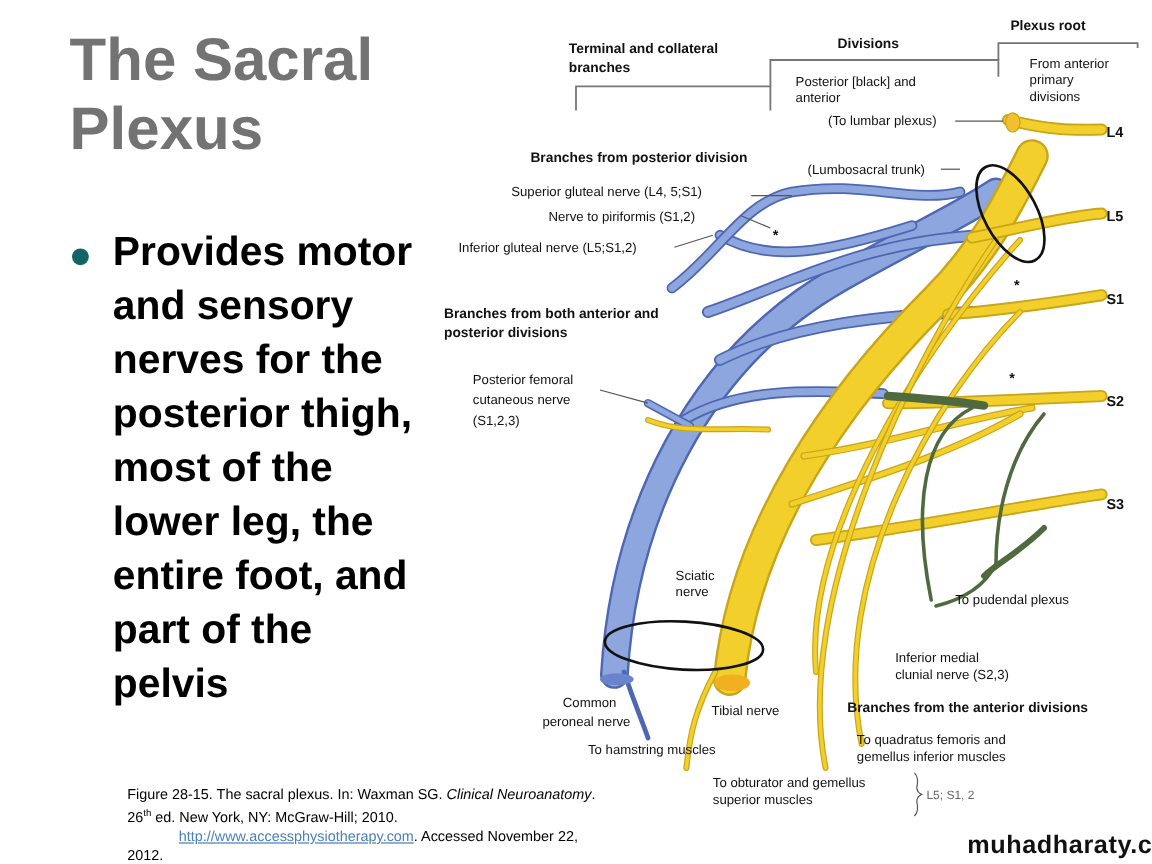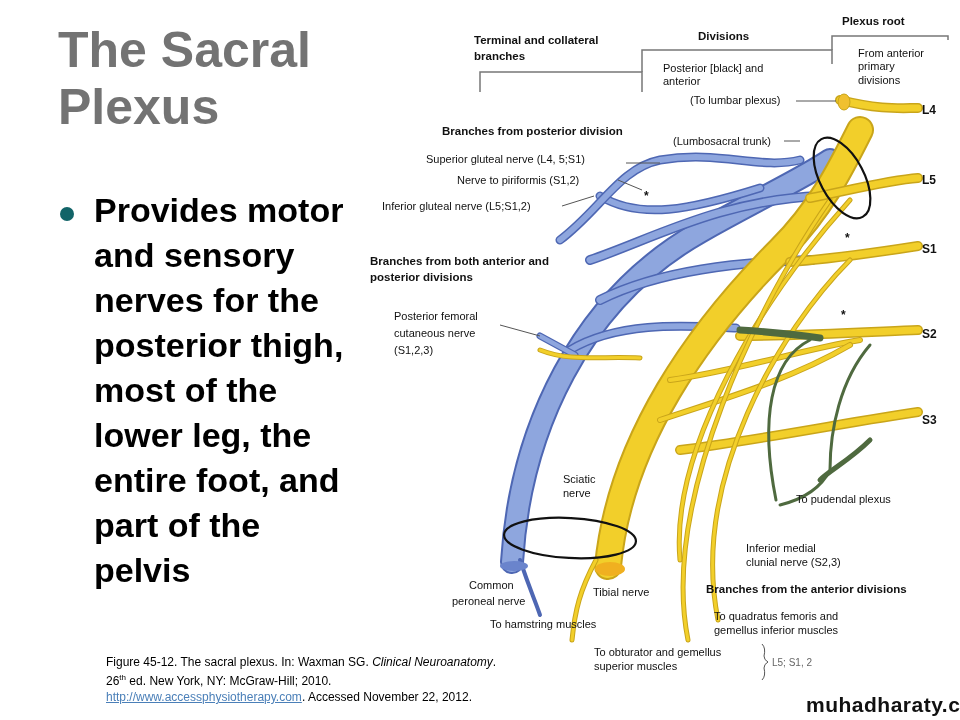--- a/index.html
+++ b/index.html
@@ -4,21 +4,21 @@
 <style>
   html, body { margin: 0; padding: 0; }
   body { width: 960px; height: 720px; background: #ffffff; position: relative; overflow: hidden;
          font-family: "Liberation Sans", sans-serif; color: #000; }
   .title { position: absolute; left: 58px; top: 22px; width: 300px; font-size: 50px; font-weight: bold;
            color: #737373; line-height: 57px; margin: 0; }
   .bullet-wrap { position: absolute; left: 58px; top: 188px; width: 300px; }
   .bullet-dot { position: absolute; left: 2px; top: 19px; width: 14px; height: 14px; border-radius: 50%; background: #126468; }
   .bullet-text { position: absolute; left: 36px; top: 0; width: 270px; font-size: 34px; line-height: 45px; font-weight: bold; }
   .caption { position: absolute; left: 106px; top: 654px; width: 400px; font-size: 12px; line-height: 16px; }
-  .caption a { color: #4a7fb8; text-decoration: underline; }
+  .caption a { color: #4a7fb8; text-decoration: underline; margin-left: 43px; }
   .watermark { position: absolute; left: 806px; top: 693px; font-size: 21px; font-weight: bold; color: #111; letter-spacing: 0.5px; text-align: center; }
   svg#diagram { position: absolute; left: 0; top: 0; }
   .lbl { font-family: "Liberation Sans", sans-serif; font-size: 11px; fill: #111; }
   .lbl-b { font-family: "Liberation Sans", sans-serif; font-size: 11.5px; font-weight: bold; fill: #111; }
   .lbl-root { font-family: "Liberation Sans", sans-serif; font-size: 12px; font-weight: bold; fill: #111; }
   .lbl-grey { font-family: "Liberation Sans", sans-serif; font-size: 10px; fill: #666; }
   .bracket { stroke: #777; stroke-width: 1.5; fill: none; }
   .leader { stroke: #555; stroke-width: 1; fill: none; }
   .yel { stroke: #f2cf2a; fill: none; stroke-linecap: round; }
   .yel-o { stroke: #c9a51a; fill: none; stroke-linecap: round; }
@@ -156,17 +156,17 @@
   <text class="lbl-b" x="706" y="593">Branches from the anterior divisions</text>
   <text class="lbl" x="714" y="620">To quadratus femoris and</text>
   <text class="lbl" x="714" y="634">gemellus inferior muscles</text>
   <text class="lbl" x="594" y="656">To obturator and gemellus</text>
   <text class="lbl" x="594" y="670">superior muscles</text>
   <path class="leader" d="M762,644 Q766,648 764,656 Q764,660 768,662 Q764,664 764,668 Q766,676 762,680"></path>
   <text class="lbl-grey" x="772" y="666">L5; S1, 2</text>
 </svg>
 
 <div class="caption">
-  <span>Figure 45-12. The  sacral plexus. In: Waxman SG. </span><i>Clinical Neuroanatomy</i><span>.  26</span><sup style="font-size:8px">th</sup><span> ed. New York, NY: McGraw-Hill; 2010.</span><br>
+  <span>Figure 28-15. The  sacral plexus. In: Waxman SG. </span><i>Clinical Neuroanatomy</i><span>.  26</span><sup style="font-size:8px">th</sup><span> ed. New York, NY: McGraw-Hill; 2010.</span><br>
   <a>http://www.accessphysiotherapy.com</a><span>. Accessed November 22, 2012.</span>
 </div>
 
 <div class="watermark">muhadharaty.com</div>
 
 </body></html>

